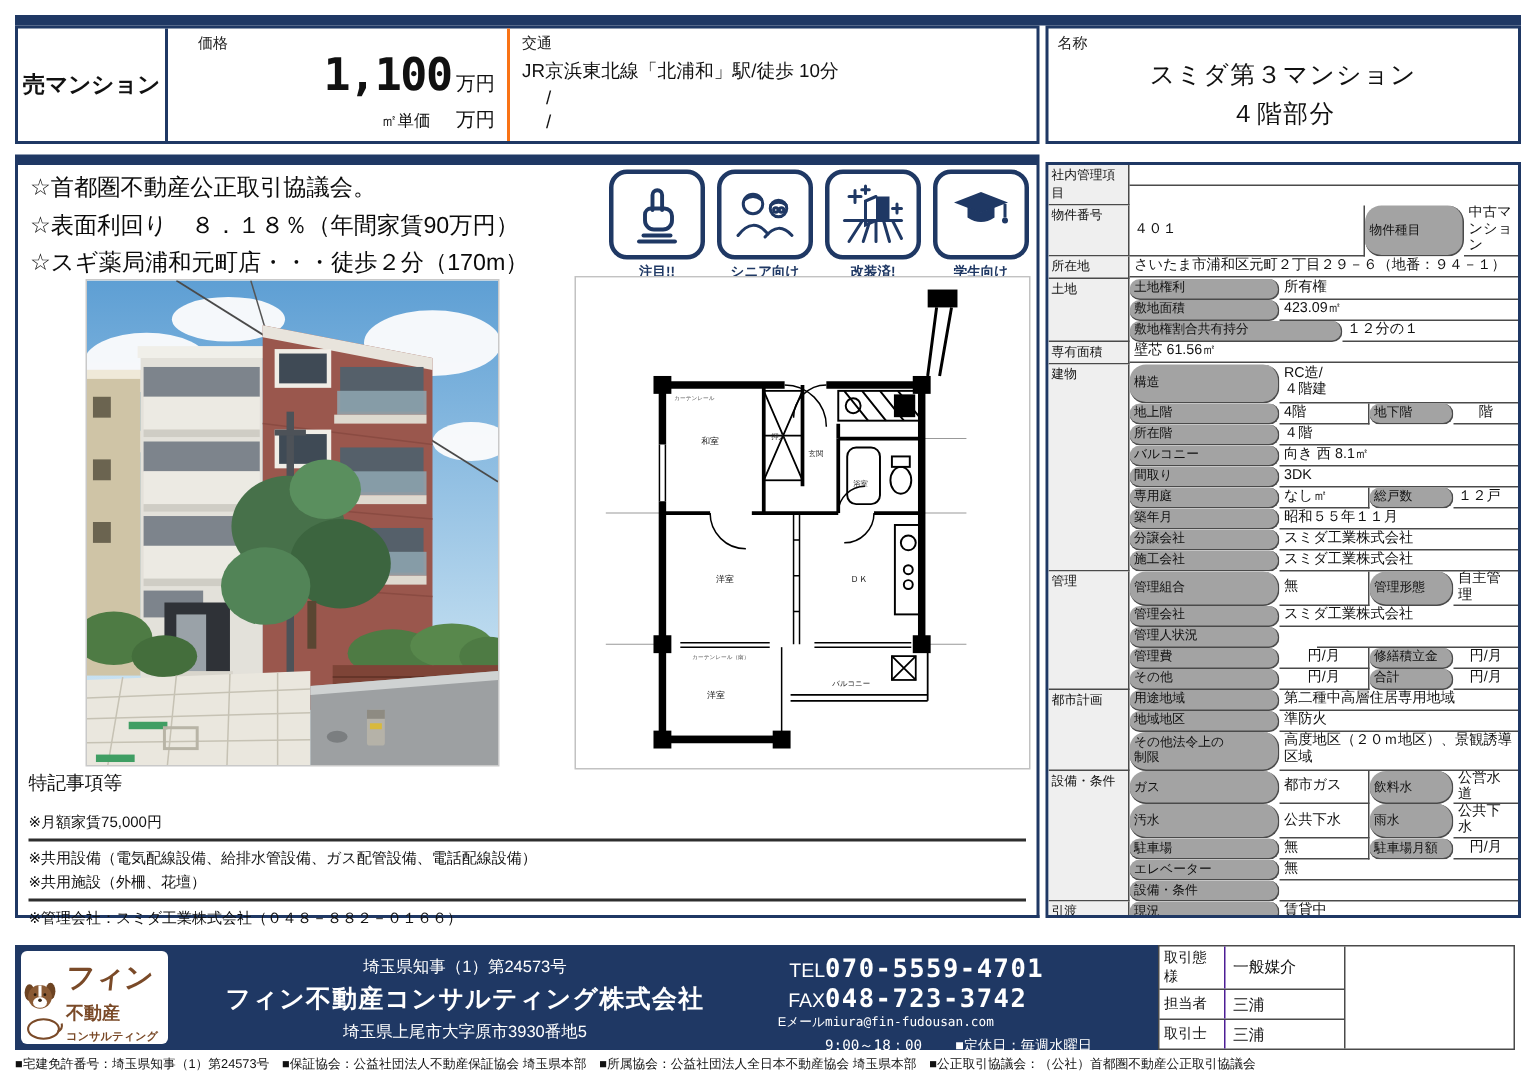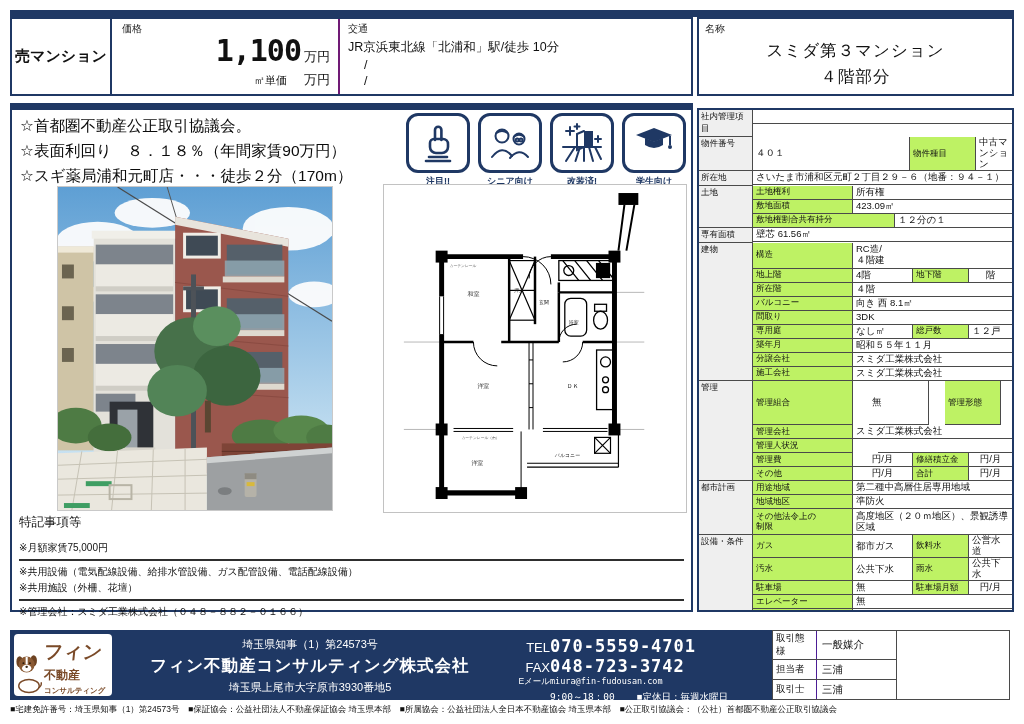--- a/index.html
+++ b/index.html
@@ -7,21 +7,21 @@
   body { font-family:"Liberation Sans","DejaVu Sans",sans-serif; color:#111; }
   #page { position:relative; width:1024px; height:724px; background:#fff; overflow:hidden; }
 
   .navy-bar { position:absolute; background:#1f3864; }
 
   
   #box-top-left { position:absolute; left:10px; top:17px; width:683px; height:79px;
     border:2px solid #1f3864; display:flex; }
   .cell-category { width:100px; border-right:2px solid #1f3864; display:flex;
     align-items:center; justify-content:center; font-size:15px; font-weight:bold; }
-  .cell-price { width:228px; border-right:2px solid #701a75; position:relative; padding:3px 10px; }
+  .cell-price { width:228px; border-right:2px solid #f97316; position:relative; padding:3px 20px; }
   .mini-label { font-size:10px; color:#222; }
   .price-line { position:absolute; right:8px; top:14px; display:flex; align-items:baseline; }
   .price-big { font-family:"DejaVu Sans Mono",monospace; font-size:30px; font-weight:bold; letter-spacing:-1px; }
   .price-unit { font-size:13px; margin-left:3px; }
   .unitprice-line { position:absolute; right:8px; bottom:5px; font-size:11px; }
   .unitprice-line .u2 { font-size:13px; margin-left:14px; }
   .cell-transport { flex:1; padding:3px 8px; }
   .transport-l1 { font-size:12.5px; margin-top:3px; }
   .transport-l2 { font-size:12.5px; padding-left:16px; margin-top:2px; }
   #box-name { position:absolute; left:697px; top:17px; width:317px; height:79px;
@@ -54,21 +54,21 @@
   #box-details { position:absolute; left:697px; top:108px; width:317px; height:504px;
     border:2px solid #1f3864; background:#fff; font-size:9.5px; overflow:hidden; }
   .dg { display:flex; align-items:stretch; }
   .dgl { width:54px; min-width:54px; background:#efefef; border-right:1px solid #4a4a4a;
     border-bottom:1px solid #4a4a4a; font-size:8.5px; padding:1px 2px; }
   .dgr { flex:1; display:flex; flex-direction:column; min-width:0; }
   .drow { display:flex; }
   .dcell { border-right:1px solid #4a4a4a; border-bottom:1px solid #4a4a4a; padding:0 3px;
     display:flex; align-items:center; overflow:hidden; white-space:pre-line; line-height:1.15; }
   .dcell.last { flex:1; border-right:none; }
-  .dcell.h { background:#bef264; font-size:8.5px; }
+  .dcell.h { background:#a3a3a3; font-size:8.5px;border-radius:11px; }
   .dcell.c { justify-content:center; }
 
   
   #footer-band { position:absolute; left:10px; top:630px; width:762px; height:70px;
     background:#1f3864; color:#fff; display:flex; }
   #logo-box { width:98px; margin:4px; background:#fff; border-radius:4px; position:relative;
     color:#7a4a28; padding:5px 4px 3px 30px; overflow:hidden; }
   #logo-box .l1 { font-size:19px; font-weight:bold; transform:skewX(-6deg); }
   #logo-box .l2 { font-size:12px; font-weight:bold; margin-top:2px; }
   #logo-box .l3 { font-size:7.5px; font-weight:bold; margin-top:2px; }
@@ -535,21 +535,21 @@
           </div>
           <div class="drow" style="min-height: 14px;">
             <div class="dcell h" style="width: 100px; min-width: 100px;">施工会社</div>
             <div class="dcell last">スミダ工業株式会社</div>
           </div>
         </div>
       </div>
       <div class="dg">
         <div class="dgl">管理</div>
         <div class="dgr">
-          <div class="drow" style="min-height: 14px; gap: 16px;">
+          <div class="drow" style="min-height: 14px;">
             <div class="dcell h" style="width: 100px; min-width: 100px;">管理組合</div>
             <div class="dcell" style="width: 60px; min-width: 60px;">無</div>
             <div class="dcell h" style="width: 56px; min-width: 56px;">管理形態</div>
             <div class="dcell last">自主管理</div>
           </div>
           <div class="drow" style="min-height: 14px;">
             <div class="dcell h" style="width: 100px; min-width: 100px;">管理会社</div>
             <div class="dcell last">スミダ工業株式会社</div>
           </div>
           <div class="drow" style="min-height: 14px; gap: 25px;">

